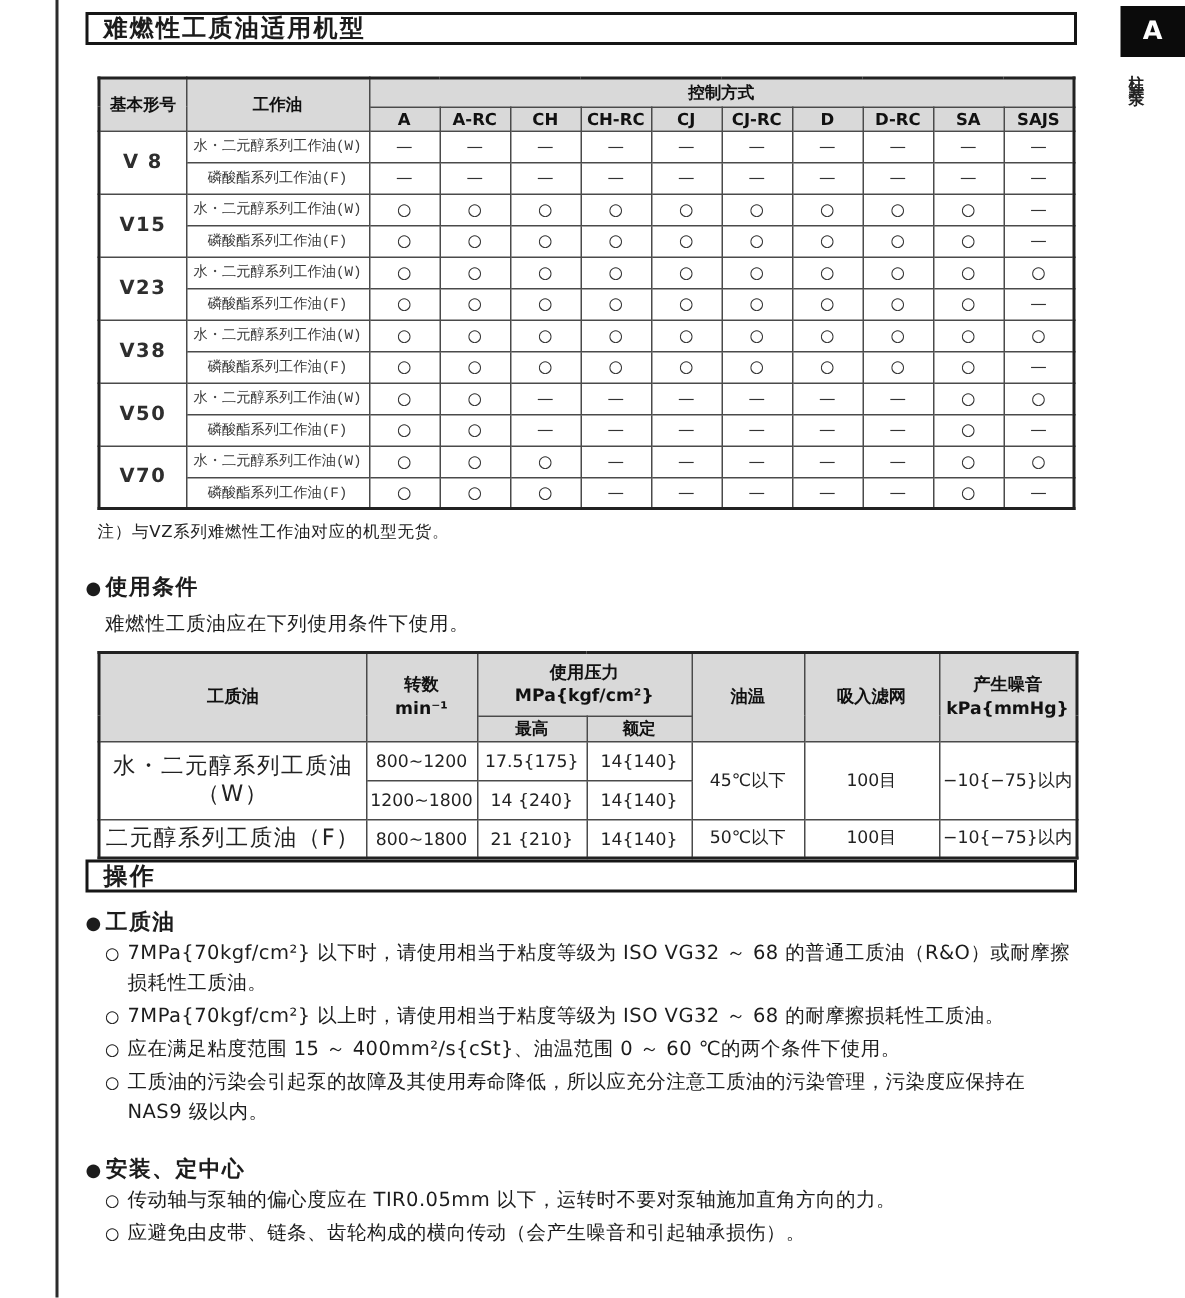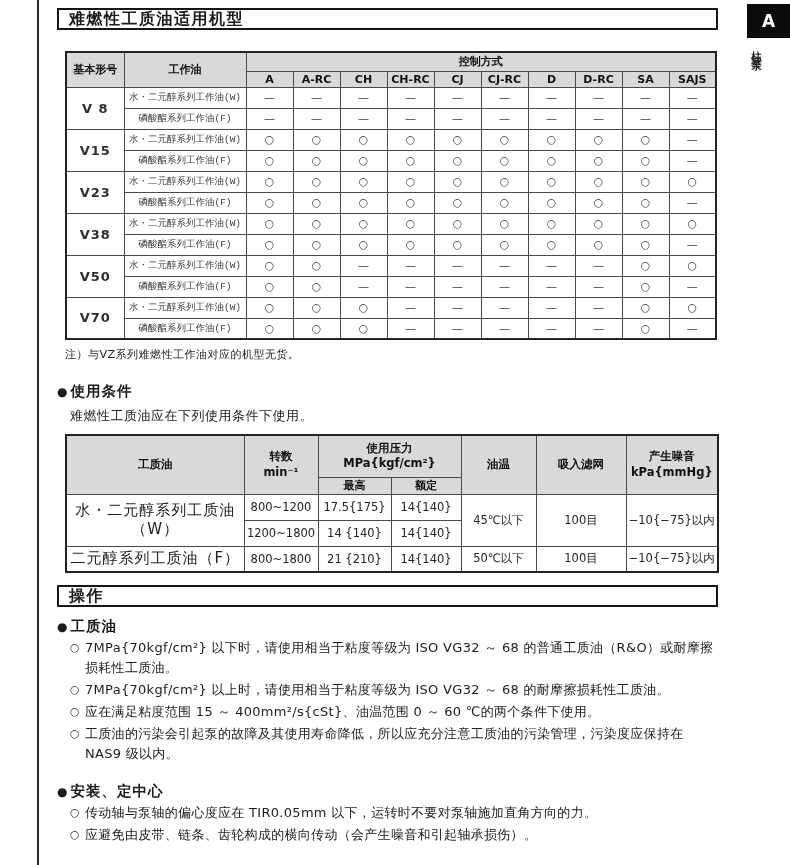--- a/index.html
+++ b/index.html
@@ -38,21 +38,21 @@
   .dot { font-size:12px; margin-right:3px; line-height:1; }
   .sec-title { font-size:14.5px; font-weight:bold; letter-spacing:1px; }
   .intro { font-size:13px; margin:6px 0 0 13px; letter-spacing:0.5px; }
   .t2 { width:652px; margin:9px 0 0 8px; border:2px solid #222; }
   .t2 th,.t2 td { border:1px solid #4a4a4a; }
   .t2 thead tr:first-child th { height:42px; font-size:11.5px; }
   .t2 .sub { height:17px; font-size:11px; }
   .t2 td { height:26px; text-align:center; font-size:11.5px; color:#222; }
   .t2 .oilc { font-size:15px; letter-spacing:1px; }
   .ln { line-height:1.35; }
-  .op-box { margin-top:12px; }
+  .op-box { }
   #op-sections .sec-heading { margin-top:18px; }
   #op-sections .sec-heading:first-child { margin-top:10px; }
   .item { display:flex; margin-left:13px; margin-top:2px; line-height:20px; font-size:13px; width:646px; letter-spacing:0.3px; }
   .circ { width:15px; flex:none; font-size:11px; color:#222; }
   .hide { visibility:hidden; }
   .itext { flex:1; }
 </style>
 </head>
 <body>
 
@@ -311,21 +311,21 @@
           <td class="oilc" rowspan="2">水・二元醇系列工质油（W）</td>
           <td class="val">800~1200</td>
           <td class="val">17.5{175}</td>
           <td class="val">14{140}</td>
           <td class="val" rowspan="2">45℃以下</td>
           <td class="val" rowspan="2">100目</td>
           <td class="val" rowspan="2">−10{−75}以内</td>
         </tr>
         <tr>
           <td class="val">1200~1800</td>
-          <td class="val">14 {140}</td>
+          <td class="val">14 {240}</td>
           <td class="val">14{140}</td>
         </tr>
         <tr>
           <td class="oilc" rowspan="1">二元醇系列工质油（F）</td>
           <td class="val">800~1800</td>
           <td class="val">21 {210}</td>
           <td class="val">14{140}</td>
           <td class="val" rowspan="1">50℃以下</td>
           <td class="val" rowspan="1">100目</td>
           <td class="val" rowspan="1">−10{−75}以内</td>

